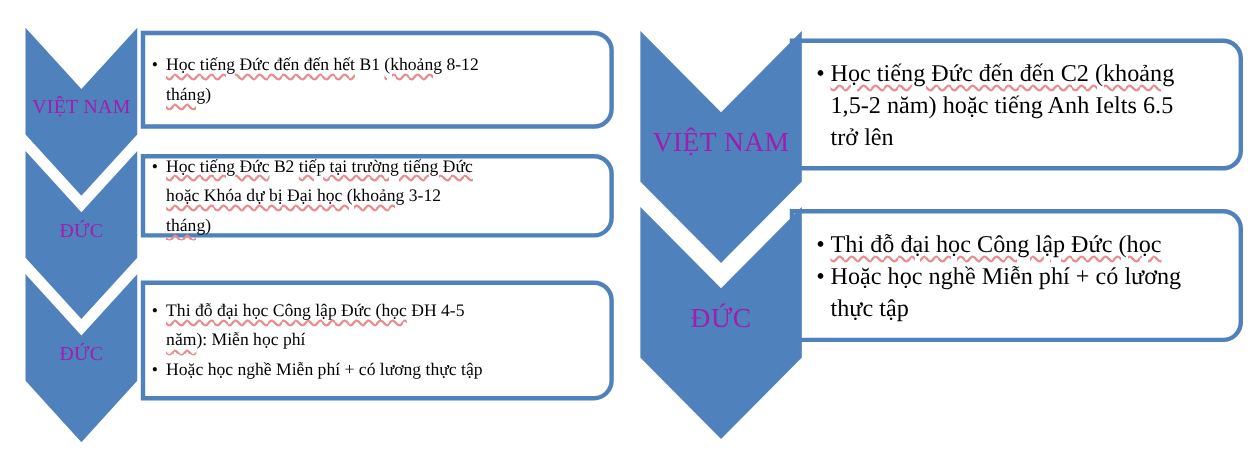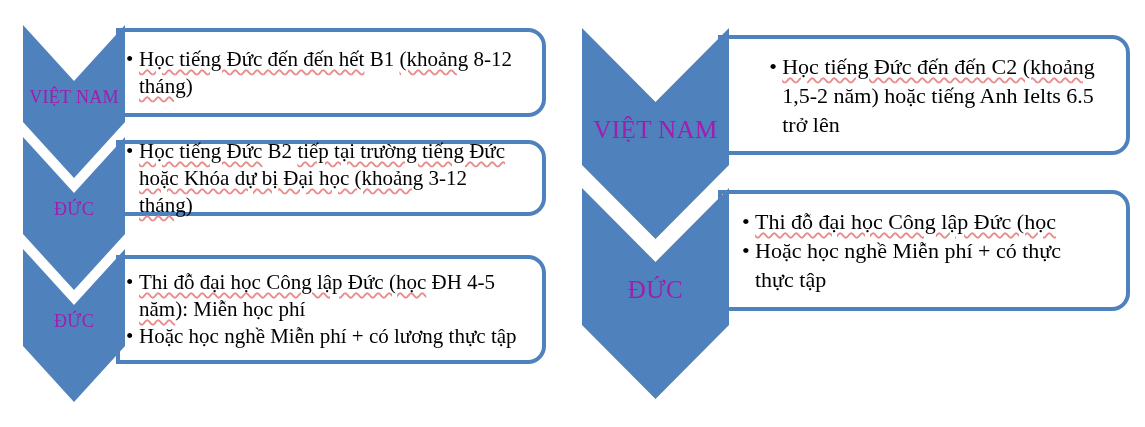--- a/index.html
+++ b/index.html
@@ -16,21 +16,21 @@
     white-space:nowrap;
   }
   .lbl-l{top:62px;font-size:18px;line-height:20px;letter-spacing:.3px;}
   .lbl-r{top:90px;font-size:25px;line-height:24px;letter-spacing:.4px;}
   
   .box{
     position:absolute;z-index:1;background:#fff;box-sizing:border-box;
     border:4px solid var(--accent,#4f81bd);border-radius:0 18px 18px 0;
     display:flex;align-items:center;
   }
-  .box-l{left:116px;width:430px;font-size:21px;line-height:27px;}
+  .box-l{left:128px;width:430px;font-size:16px;line-height:27px;}
   .box-r{left:718px;width:412px;font-size:22px;line-height:29px;padding-left:14px;}
   ul.bullets{list-style:none;margin:0;padding:0 4px 0 6px;}
   ul.bullets li{position:relative;padding-left:13px;}
   ul.bullets li::before{content:"\2022";position:absolute;left:0;top:0;}
   .bl-line{display:block;}
   
   .sq{
     text-decoration-line:underline;
     text-decoration-style:wavy;
     text-decoration-color:var(--squiggle,#e98c8c);
@@ -97,34 +97,34 @@
     </svg>
     <div class="chev-label lbl-r">VIỆT NAM</div>
   </div>
   <div class="chevron" style="left:582px;top:188px;">
     <svg width="147" height="211" viewBox="0 0 147 211">
       <polygon points="0,0 73.5,74 147,0 147,137 73.5,211 0,137"></polygon>
     </svg>
     <div class="chev-label lbl-r">ĐỨC</div>
   </div>
 
-  <div class="box box-r" style="top:35px;height:120px;justify-content:center;">
+  <div class="box box-r" style="top:35px;height:120px;">
     <ul class="bullets">
         <li>
           <span class="bl-line"><span class="sq">Học tiếng Đức đến đến C2 (khoảng</span></span>
           <span class="bl-line"><span>1,5-2 năm) hoặc tiếng Anh Ielts 6.5</span></span>
           <span class="bl-line"><span>trở lên</span></span>
         </li>
       </ul>
   </div>
   <div class="box box-r" style="top:190px;height:121px;">
     <ul class="bullets">
         <li>
           <span class="bl-line"><span class="sq">Thi đỗ đại học Công lập Đức (học</span></span>
         </li>
         <li>
-          <span class="bl-line"><span>Hoặc học nghề Miễn phí + có thực</span></span>
+          <span class="bl-line"><span>Hoặc học nghề Miễn phí + có lương</span></span>
           <span class="bl-line"><span>thực tập</span></span>
         </li>
       </ul>
   </div>
 
 </div>
 
 </body></html>

